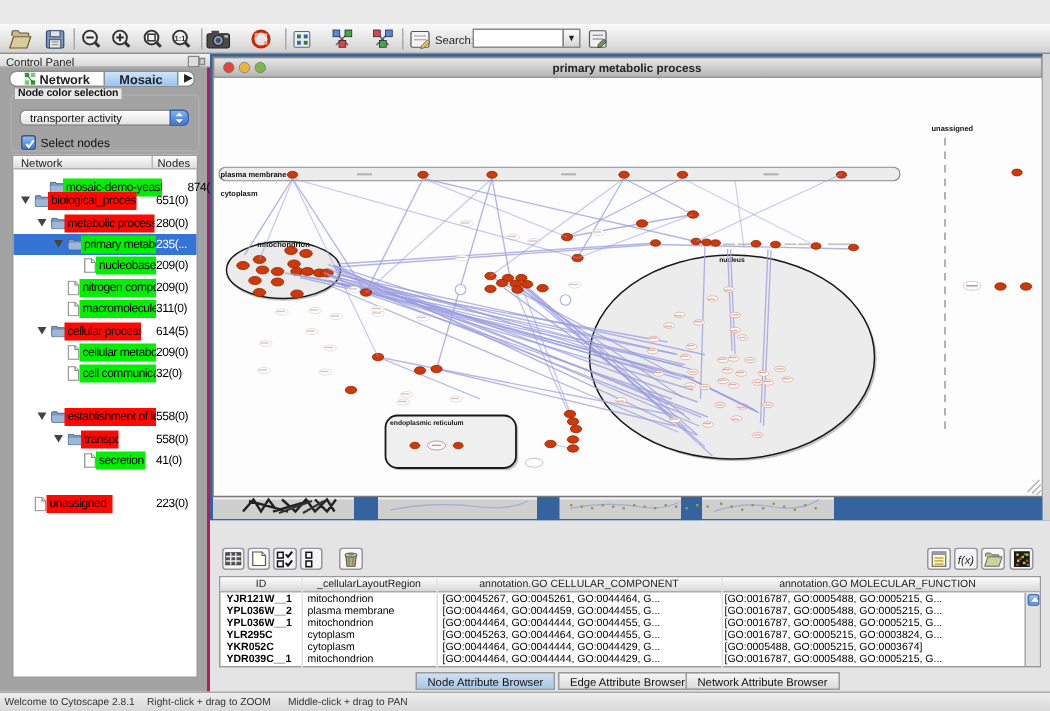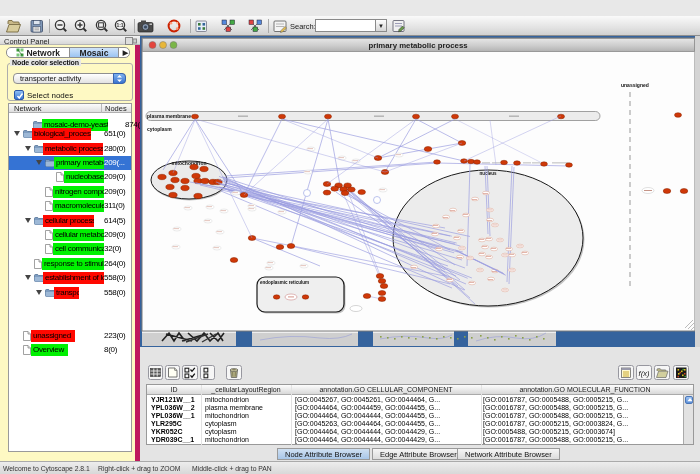--- a/index.html
+++ b/index.html
@@ -14,21 +14,21 @@
 #titlebar .t{position:absolute;top:3px;left:0;width:700px;text-align:center;
  font-size:9.5px;font-weight:bold;color:#2f2f2f;}
 
 #toolbar{position:absolute;left:0;top:16px;width:700px;height:20px;
  background:linear-gradient(#fafafa,#e3e3e3 60%,#d0d0d0);border-bottom:1px solid #8e8e8e;}
 .sep{position:absolute;top:3px;width:1px;height:14px;background:#aaa;}
 #searchlbl{position:absolute;left:290px;top:6px;font-size:7.5px;color:#222;}
 #searchbox{position:absolute;left:315px;top:3px;width:61px;height:13px;background:#fff;border:1px solid #8a8a8a;}
 #searchdrop{position:absolute;left:375px;top:3px;width:12px;height:13px;background:linear-gradient(#fdfdfd,#d5d5d5);border:1px solid #8a8a8a;font-size:6px;color:#222;text-align:center;line-height:13px;}
 
-#cpanel{position:absolute;left:0;top:36px;width:140px;height:425px;background:#fef9c3;border-right:5px solid #be185d;}
+#cpanel{position:absolute;left:0;top:36px;width:140px;height:425px;background:#a3a3a3;border-right:2px solid #be185d;}
 #cphead{position:absolute;left:0;top:0;width:140px;height:9px;
  background:linear-gradient(#f2f2f2,#d8d8d8);border-bottom:1px solid #b5b5b5;}
 #cphead span{position:absolute;left:4px;top:1px;font-size:7.5px;color:#222;}
 #tabbar{position:absolute;left:6px;top:11px;width:124px;height:11px;background:#fff;
  border:1px solid #8f8f8f;border-radius:5px;overflow:hidden;font-size:8.5px;font-weight:bold;color:#222;}
 #tabnet{position:absolute;left:0;top:0;width:62px;height:11px;text-align:center;line-height:10px;}
 #tabmos{position:absolute;left:62px;top:0;width:50px;height:11px;background:linear-gradient(#cfe3fa,#90bdf0);border-left:1px solid #8f8f8f;border-right:1px solid #8f8f8f;text-align:center;line-height:10px;}
 #tabarr{position:absolute;left:113px;top:0;width:11px;height:11px;text-align:center;line-height:10px;font-size:7px;}
 #grpbox{position:absolute;left:7px;top:27px;width:126px;height:38px;border:1px solid #adadad;border-radius:3px;}
 #grplbl{position:absolute;left:10px;top:23px;font-size:7px;font-weight:bold;color:#111;background:#e8e8e8;padding:0 2px;letter-spacing:-0.1px;}
@@ -205,21 +205,21 @@
           <span class="lbl rbg" style="left:34px;width:60px;overflow:hidden;">metabolic process</span>
           <span class="cnt" style="">280(0)</span>
         </div>
    <div class="trow selrow" style="top:52.0px;">
           <span class="arr" style="left:27px;"></span>
           <span class="fold" style="left:36px;"><svg width="10" height="8" viewBox="0 0 10 8">
               <path d="M0.5 1.5 q0-1 1-1 h2.2 l1 1 h4.3 q1 0 1 1 v4 q0 1-1 1 h-7.5 q-1 0-1-1 z" fill="#7d9cc0" stroke="#44658e" stroke-width="0.7"></path>
               <path d="M0.7 3 h8.6 v3.4 q0 1-1 1 h-6.6 q-1 0-1-1 z" fill="#9db8d6"></path>
             </svg></span>
           <span class="lbl gbg" style="left:45px;width:50px;overflow:hidden;">primary metabol</span>
-          <span class="cnt" style="color:#fff;">209(...</span>
+          <span class="cnt" style="color:#fff;">235(...</span>
         </div>
    <div class="trow" style="top:66.4px;">
           <span class="file" style="left:47px;"><svg width="8" height="10" viewBox="0 0 8 10">
               <path d="M0.5 0.5 h4.5 l2.5 2.5 v6.5 h-7 z" fill="#fff" stroke="#8a8a8a" stroke-width="0.8"></path>
               <path d="M5 0.5 v2.5 h2.5" fill="#e0e0e0" stroke="#8a8a8a" stroke-width="0.8"></path>
             </svg></span>
           <span class="lbl gbg" style="left:55px;width:40px;overflow:hidden;">nucleobase-</span>
           <span class="cnt" style="">209(0)</span>
         </div>
    <div class="trow" style="top:80.8px;">
@@ -256,61 +256,53 @@
           <span class="cnt" style="">209(0)</span>
         </div>
    <div class="trow" style="top:138.4px;">
           <span class="file" style="left:36px;"><svg width="8" height="10" viewBox="0 0 8 10">
               <path d="M0.5 0.5 h4.5 l2.5 2.5 v6.5 h-7 z" fill="#fff" stroke="#8a8a8a" stroke-width="0.8"></path>
               <path d="M5 0.5 v2.5 h2.5" fill="#e0e0e0" stroke="#8a8a8a" stroke-width="0.8"></path>
             </svg></span>
           <span class="lbl gbg" style="left:44px;width:51px;overflow:hidden;">cell communicat</span>
           <span class="cnt" style="">32(0)</span>
         </div>
-   <div class="trow" style="top:152.8px;">
-          <span class="file" style="left:25px;"><svg width="8" height="10" viewBox="0 0 8 10">
-              <path d="M0.5 0.5 h4.5 l2.5 2.5 v6.5 h-7 z" fill="#fff" stroke="#8a8a8a" stroke-width="0.8"></path>
-              <path d="M5 0.5 v2.5 h2.5" fill="#e0e0e0" stroke="#8a8a8a" stroke-width="0.8"></path>
-            </svg></span>
-          <span class="lbl gbg" style="left:33px;width:62px;overflow:hidden;">response to stimul</span>
-          <span class="cnt" style="">264(0)</span>
-        </div>
    <div class="trow" style="top:167.2px;">
           <span class="arr" style="left:16px;"></span>
           <span class="fold" style="left:25px;"><svg width="10" height="8" viewBox="0 0 10 8">
               <path d="M0.5 1.5 q0-1 1-1 h2.2 l1 1 h4.3 q1 0 1 1 v4 q0 1-1 1 h-7.5 q-1 0-1-1 z" fill="#7d9cc0" stroke="#44658e" stroke-width="0.7"></path>
               <path d="M0.7 3 h8.6 v3.4 q0 1-1 1 h-6.6 q-1 0-1-1 z" fill="#9db8d6"></path>
             </svg></span>
           <span class="lbl rbg" style="left:34px;width:61px;overflow:hidden;">establishment of lo</span>
           <span class="cnt" style="">558(0)</span>
         </div>
    <div class="trow" style="top:181.6px;">
           <span class="arr" style="left:27px;"></span>
           <span class="fold" style="left:36px;"><svg width="10" height="8" viewBox="0 0 10 8">
               <path d="M0.5 1.5 q0-1 1-1 h2.2 l1 1 h4.3 q1 0 1 1 v4 q0 1-1 1 h-7.5 q-1 0-1-1 z" fill="#7d9cc0" stroke="#44658e" stroke-width="0.7"></path>
               <path d="M0.7 3 h8.6 v3.4 q0 1-1 1 h-6.6 q-1 0-1-1 z" fill="#9db8d6"></path>
             </svg></span>
           <span class="lbl rbg" style="left:45px;width:25px;overflow:hidden;">transport</span>
           <span class="cnt" style="">558(0)</span>
         </div>
+   <div class="trow" style="top:196.0px;">
+          <span class="file" style="left:47px;"><svg width="8" height="10" viewBox="0 0 8 10">
+              <path d="M0.5 0.5 h4.5 l2.5 2.5 v6.5 h-7 z" fill="#fff" stroke="#8a8a8a" stroke-width="0.8"></path>
+              <path d="M5 0.5 v2.5 h2.5" fill="#e0e0e0" stroke="#8a8a8a" stroke-width="0.8"></path>
+            </svg></span>
+          <span class="lbl gbg" style="left:55px;width:33px;overflow:hidden;">secretion</span>
+          <span class="cnt" style="">41(0)</span>
+        </div>
    <div class="trow" style="top:224.8px;">
           <span class="file" style="left:14px;"><svg width="8" height="10" viewBox="0 0 8 10">
               <path d="M0.5 0.5 h4.5 l2.5 2.5 v6.5 h-7 z" fill="#fff" stroke="#8a8a8a" stroke-width="0.8"></path>
               <path d="M5 0.5 v2.5 h2.5" fill="#e0e0e0" stroke="#8a8a8a" stroke-width="0.8"></path>
             </svg></span>
           <span class="lbl rbg" style="left:22px;width:44px;overflow:hidden;">unassigned</span>
           <span class="cnt" style="">223(0)</span>
-        </div>
-   <div class="trow" style="top:239.2px;">
-          <span class="file" style="left:14px;"><svg width="8" height="10" viewBox="0 0 8 10">
-              <path d="M0.5 0.5 h4.5 l2.5 2.5 v6.5 h-7 z" fill="#fff" stroke="#8a8a8a" stroke-width="0.8"></path>
-              <path d="M5 0.5 v2.5 h2.5" fill="#e0e0e0" stroke="#8a8a8a" stroke-width="0.8"></path>
-            </svg></span>
-          <span class="lbl gbg" style="left:22px;width:37px;overflow:hidden;">Overview</span>
-          <span class="cnt" style="">8(0)</span>
         </div>
   </div>
  </div>
  <div id="mdi">
   <svg class="abs" style="left:0;top:0" width="560" height="311" viewBox="0 0 560 311">
   <rect x="0" y="0" width="560" height="311" fill="#35639d"></rect>
   <rect x="2" y="295" width="551" height="15" fill="#cfcfcf"></rect>
   <rect x="2" y="295" width="551" height="2" fill="#efefef"></rect>
   <rect x="96" y="294" width="16" height="17" fill="#35639d"></rect>
   <rect x="218" y="294" width="15" height="17" fill="#35639d"></rect>

